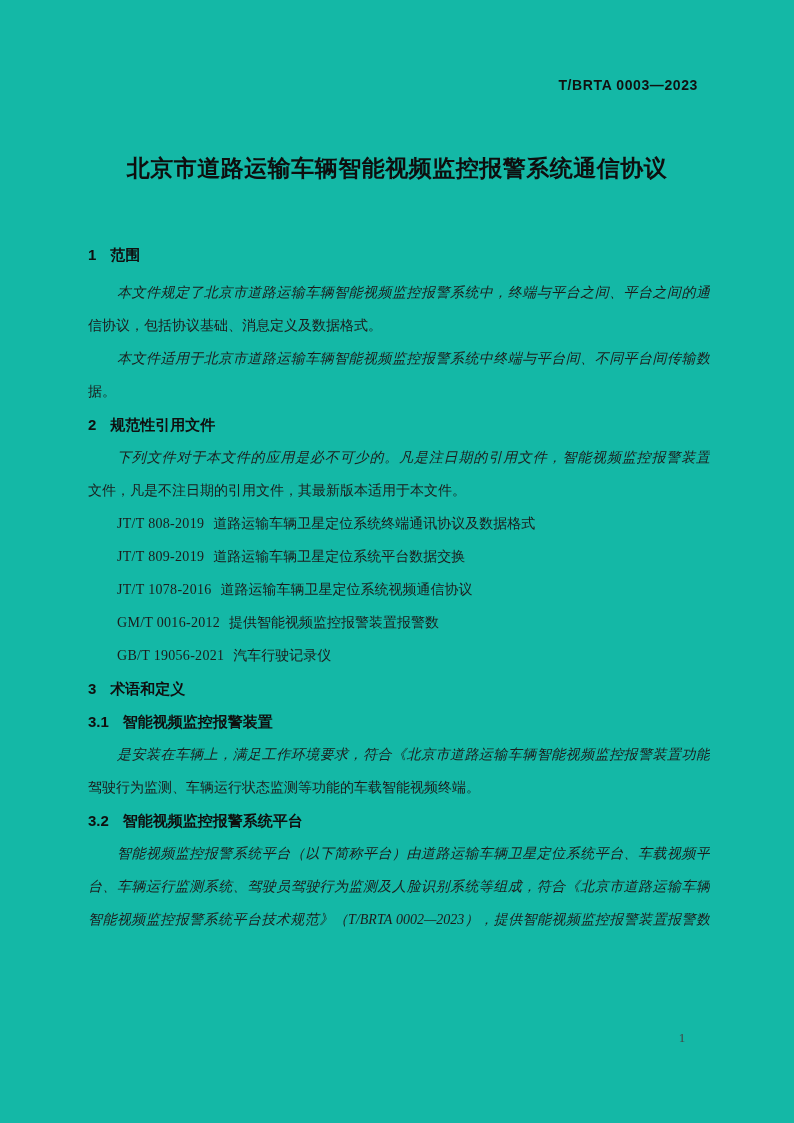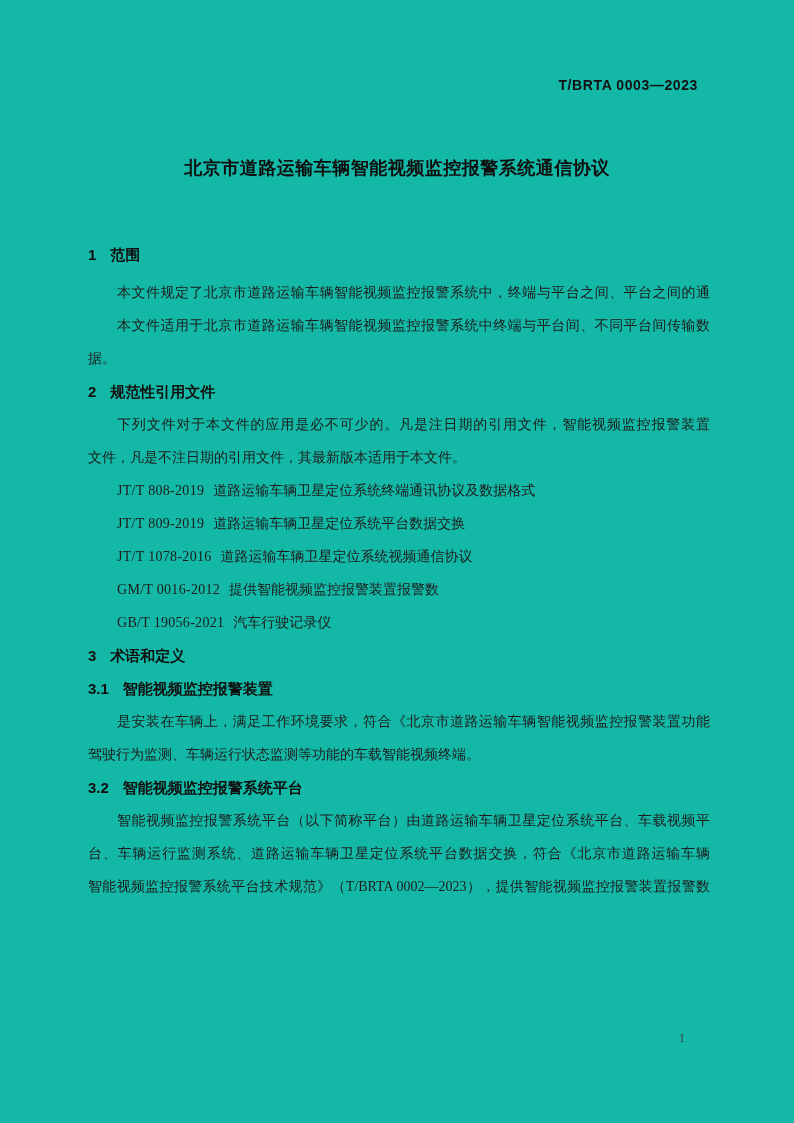--- a/index.html
+++ b/index.html
@@ -27,21 +27,21 @@
     color: #111111;
   }
   .doc-title {
     position: absolute;
     top: 152px;
     left: 40px;
     right: 40px;
     margin: 0;
     text-align: center;
     font-family: "Liberation Sans", "DejaVu Sans", sans-serif;
-    font-size: 18px;
+    font-size: 23px;
     line-height: 32px;
     font-weight: 700;
     color: #0e0e0e;
     letter-spacing: 0.5px;
   }
   .content {
     position: absolute;
     top: 238px;
     left: 88px;
     width: 622px;
@@ -65,20 +65,21 @@
   .para { margin: 0; }
   .line {
     height: 33px;
     line-height: 33px;
     overflow: hidden;
   }
   .line.first { padding-left: 29px; }
   .line.fill {
     text-align: justify;
     text-align-last: justify;
+    font-style: italic;
   }
   .ref {
     height: 33px;
     line-height: 33px;
     padding-left: 29px;
     white-space: nowrap;
     overflow: hidden;
   }
   .ref-code {
     margin-right: 9px;
@@ -103,20 +104,21 @@
 
   <h1 class="doc-title">北京市道路运输车辆智能视频监控报警系统通信协议</h1>
 
   <div class="content">
       <div class="heading">
         <span>1</span>
         <span>范围</span>
       </div>
       <div class="para">
         <div class="line first fill">本文件规定了北京市道路运输车辆智能视频监控报警系统中，终端与平台之间、平台之间的通</div>
+        <div class="line">信协议，包括协议基础、消息定义及数据格式。</div>
       </div>
       <div class="para">
         <div class="line first fill">本文件适用于北京市道路运输车辆智能视频监控报警系统中终端与平台间、不同平台间传输数</div>
         <div class="line">据。</div>
       </div>
       <div class="heading">
         <span>2</span>
         <span>规范性引用文件</span>
       </div>
       <div class="para">
@@ -139,19 +141,19 @@
       <div class="para">
         <div class="line first fill">是安装在车辆上，满足工作环境要求，符合《北京市道路运输车辆智能视频监控报警装置功能</div>
         <div class="line">驾驶行为监测、车辆运行状态监测等功能的车载智能视频终端。</div>
       </div>
       <div class="heading">
         <span>3.2</span>
         <span>智能视频监控报警系统平台</span>
       </div>
       <div class="para">
         <div class="line first fill">智能视频监控报警系统平台（以下简称平台）由道路运输车辆卫星定位系统平台、车载视频平</div>
-        <div class="line fill">台、车辆运行监测系统、道路运输车辆卫星定位系统平台数据交换，符合《北京市道路运输车辆</div>
+        <div class="line fill">台、车辆运行监测系统、驾驶员驾驶行为监测及人脸识别系统等组成，符合《北京市道路运输车辆</div>
         <div class="line fill">智能视频监控报警系统平台技术规范》（T/BRTA 0002—2023），提供智能视频监控报警装置报警数</div>
       </div>
     </div>
 
   <div class="page-number">1</div>
 </div>
 
 </body></html>

